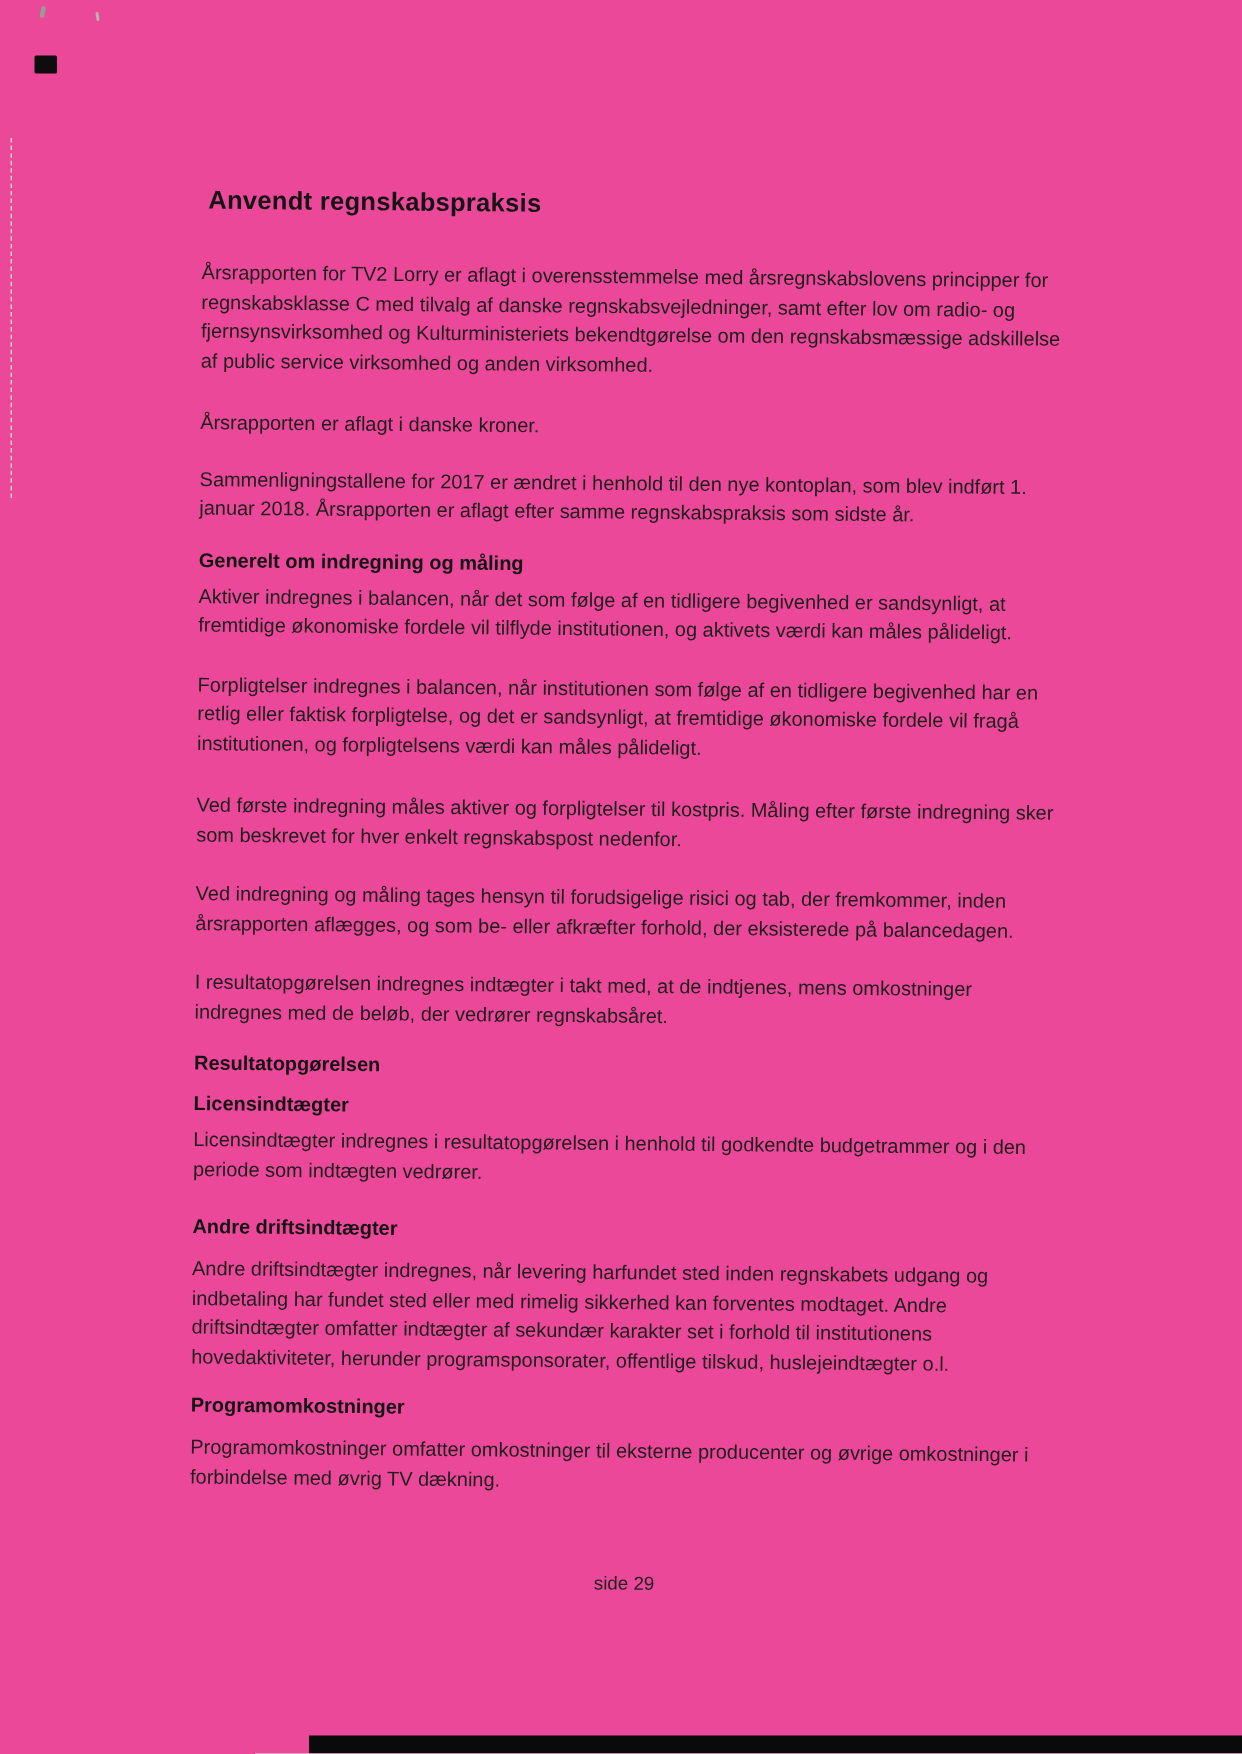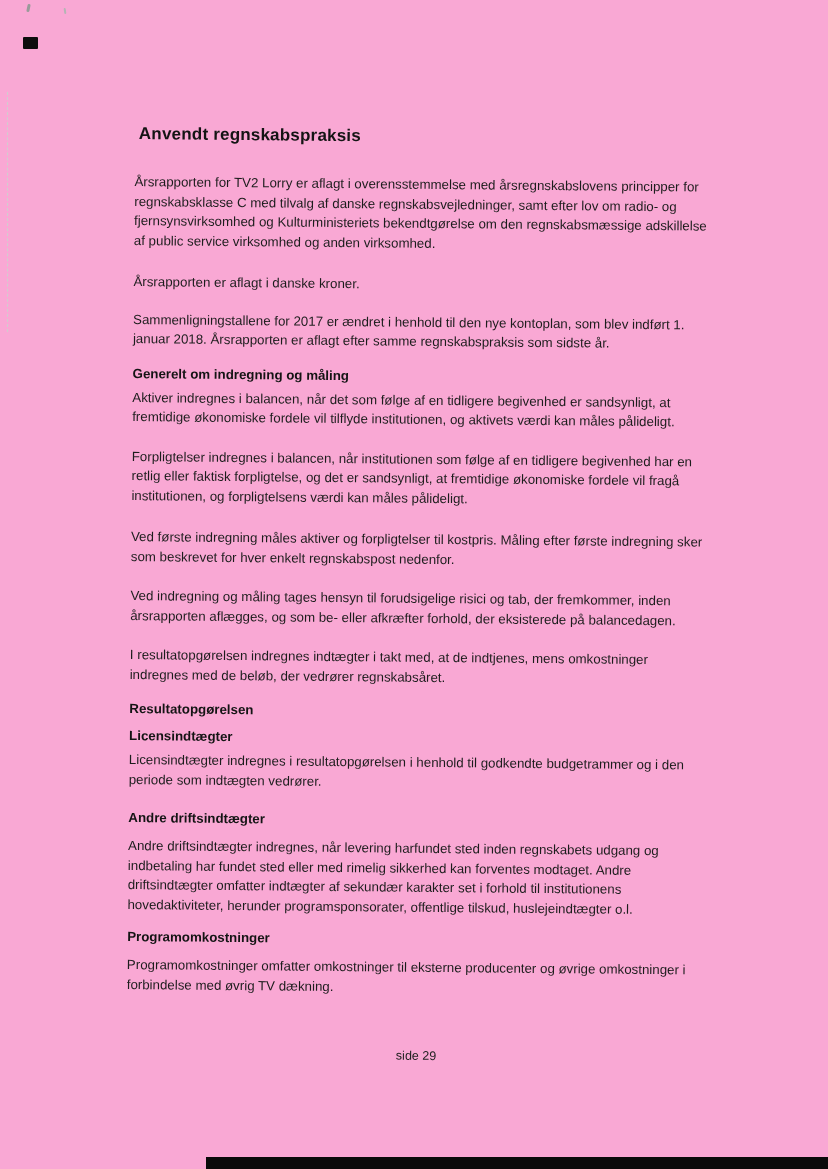--- a/index.html
+++ b/index.html
@@ -2,21 +2,21 @@
 <html><head>
 <meta charset="utf-8">
 <style>
   * { margin: 0; padding: 0; box-sizing: border-box; }
   html, body { background: #e8e8e8; }
   .page {
     position: relative;
     width: 828px;
     height: 1169px;
     margin: 0 auto;
-    background: #f9a8d4;
+    background: #ec4899;
     overflow: hidden;
     font-family: "Liberation Sans", "DejaVu Sans", sans-serif;
     color: #1c1c1c;
   }
   .content {
     position: absolute;
     left: 126px;
     top: 124px;
     width: 580px;
     transform: rotate(0.55deg);

